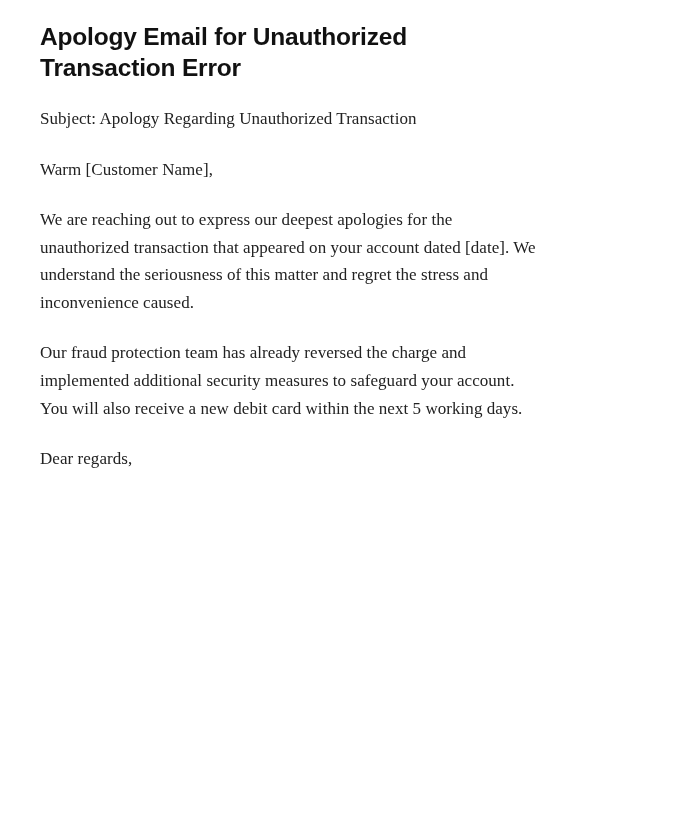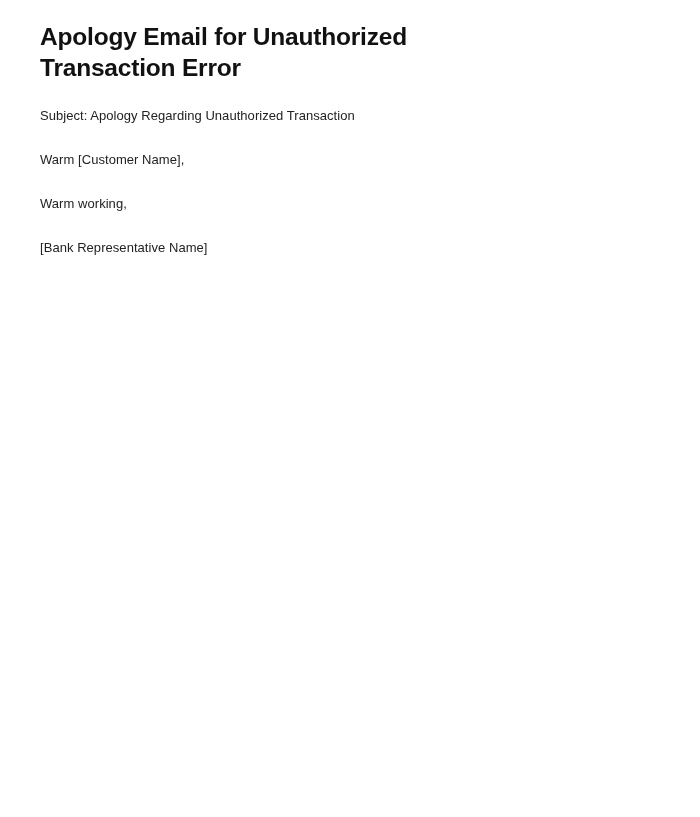--- a/index.html
+++ b/index.html
@@ -23,33 +23,35 @@
   }
   .doc-title {
     font-size: 24.5px;
     font-weight: bold;
     line-height: 1.25;
     letter-spacing: -0.2px;
     color: #111111;
     margin: 0 0 22px 0;
   }
   .para {
-    font-size: 13px;
+    font-size: 17px;
     line-height: 1.62;
     color: #222222;
     margin: 16px 0 23px 0;
     letter-spacing: 0.05px;
+    font-family: Liberation Serif, serif;
   }
   .para:last-child {
     margin-bottom: 0;
   }
 </style>
 </head>
 <body>
 
 <div class="page">
   <h1 class="doc-title">Apology Email for Unauthorized Transaction Error</h1>
 
   <p class="para">Subject: Apology Regarding Unauthorized Transaction</p>
   <p class="para">Warm [Customer Name],</p>
-  <p class="para">Warm working,</p>
-  <p class="para">[Bank Representative Name]</p>
+  <p class="para">We are reaching out to express our deepest apologies for the unauthorized transaction that appeared on your account dated [date]. We understand the seriousness of this matter and regret the stress and inconvenience caused.</p>
+  <p class="para">Our fraud protection team has already reversed the charge and implemented additional security measures to safeguard your account. You will also receive a new debit card within the next 5 working days.</p>
+  <p class="para">Dear regards,</p>
 </div>
 
 </body></html>

